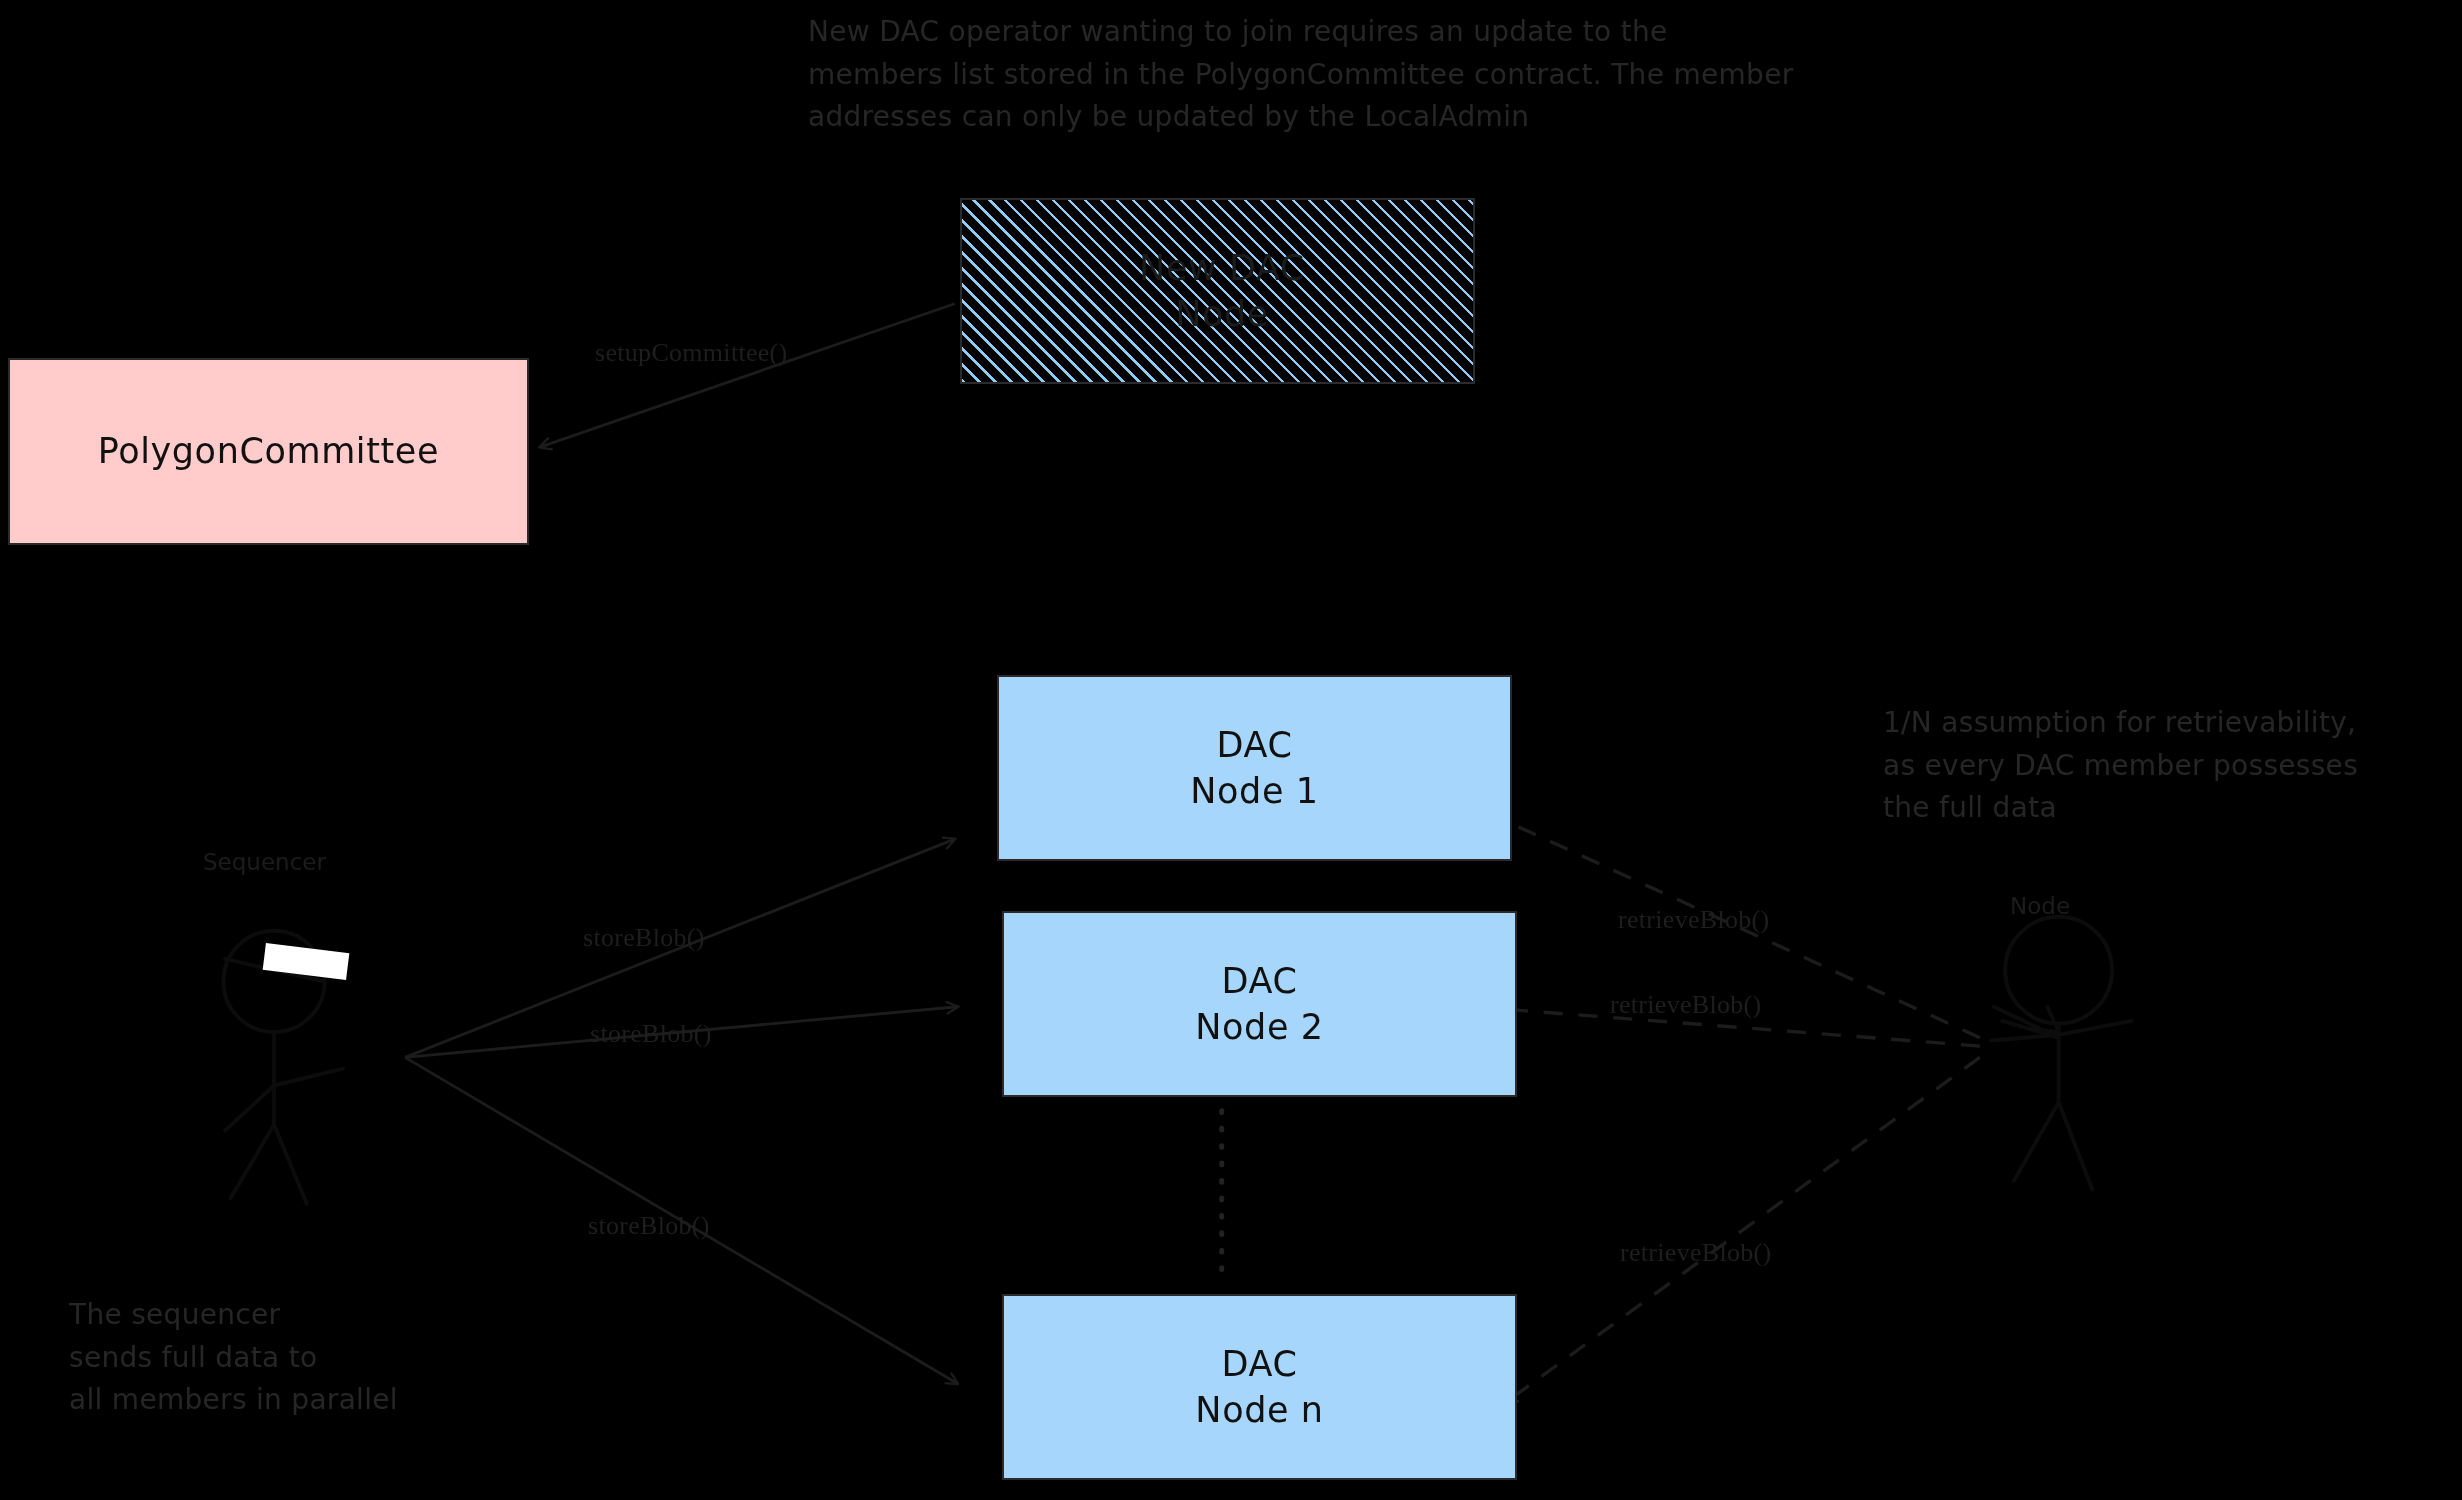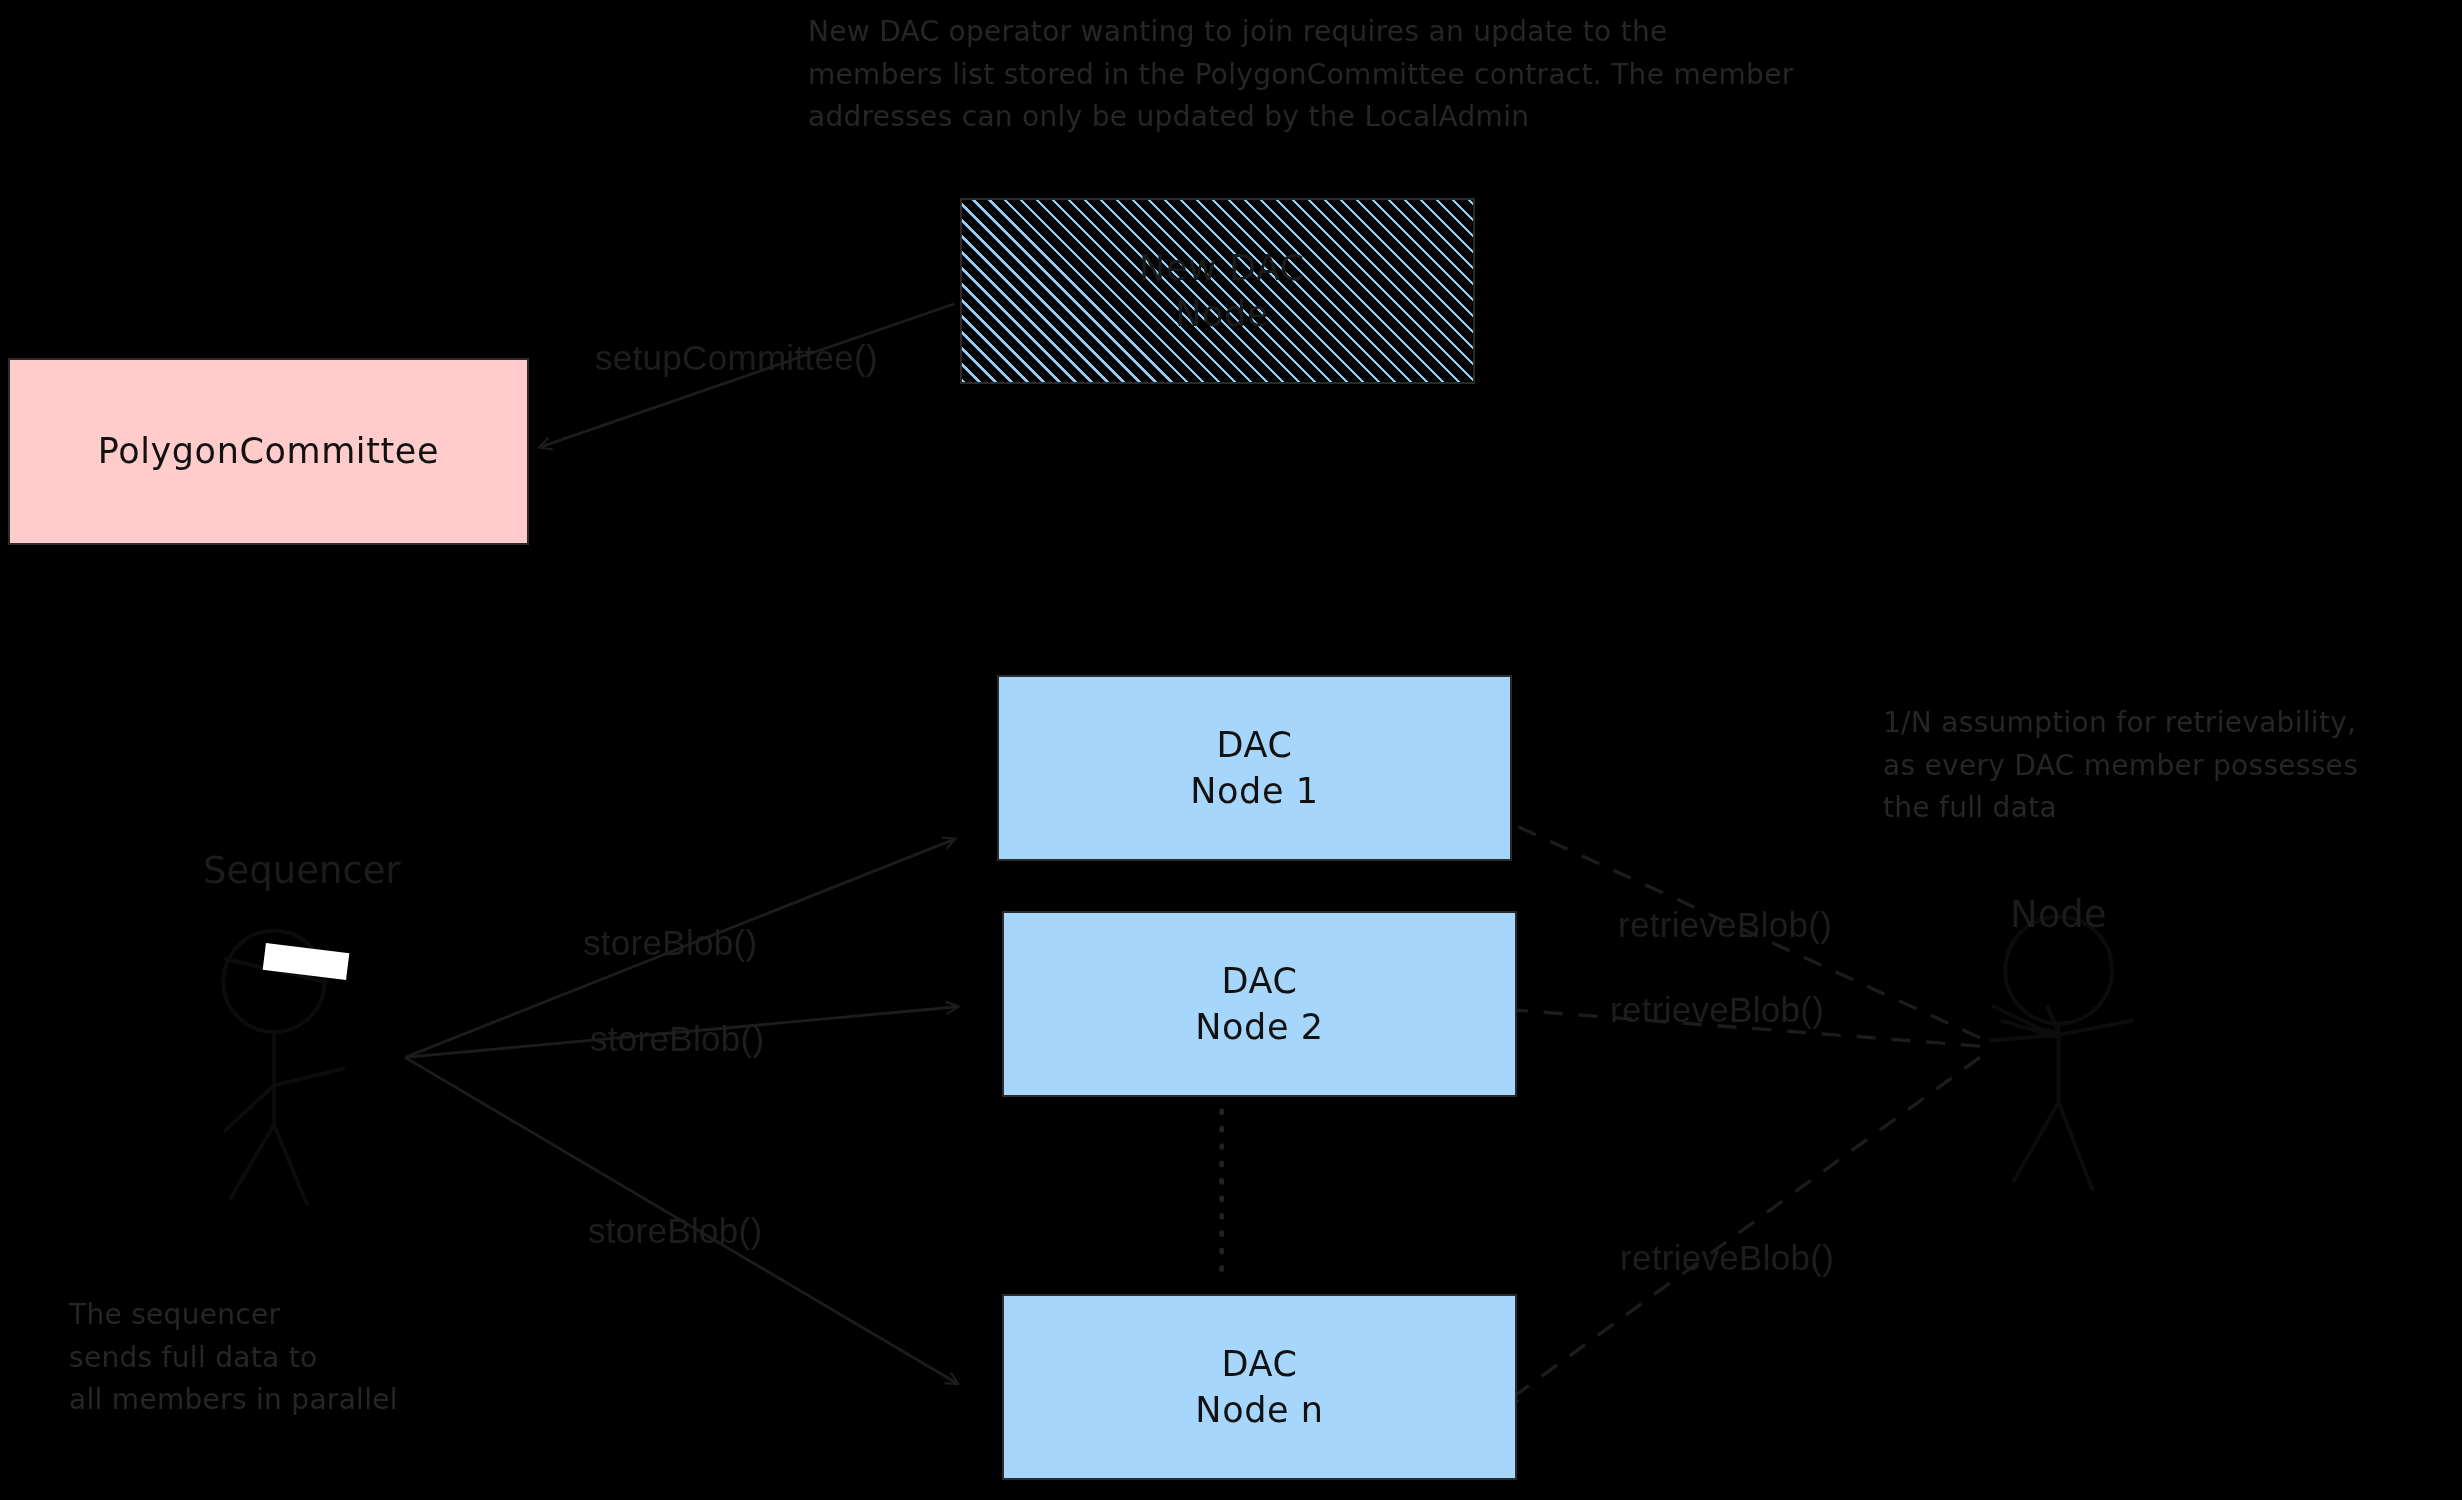--- a/index.html
+++ b/index.html
@@ -55,30 +55,30 @@
     color: #262626;
     font-family: "DejaVu Sans", sans-serif;
     font-size: 28px;
     line-height: 1.52;
     white-space: pre-line;
     letter-spacing: 0.3px;
   }
   .edge-label {
     position: absolute;
     color: #1e1e1e;
-    font-family: Liberation Sans, sans-serif;
-    font-size: 35px;
+    font-family: Liberation Serif, serif;
+    font-size: 26px;
     white-space: nowrap;
     letter-spacing: 0.3px;
   }
   .actor-label {
     position: absolute;
     color: #1c1c1c;
     font-family: "DejaVu Sans", sans-serif;
-    font-size: 37px;
+    font-size: 23px;
     white-space: nowrap;
   }
   .banner {
     position: absolute;
     background: #ffffff;
     transform: rotate(7deg);
   }
 </style>
 </head>
 <body>

